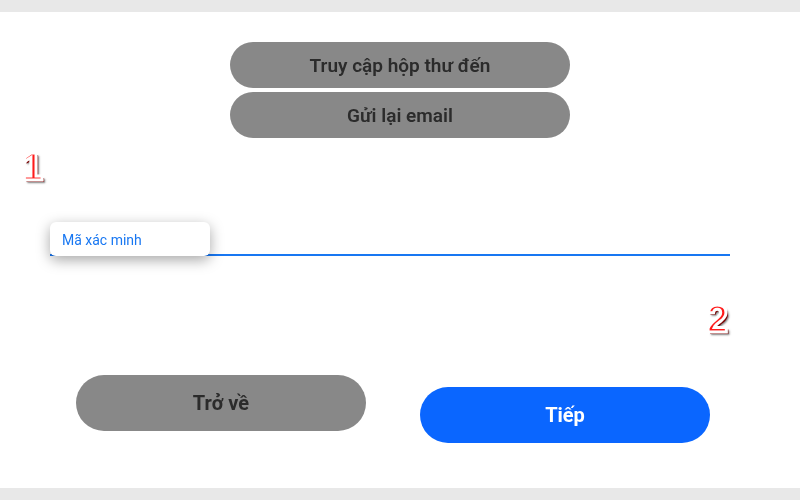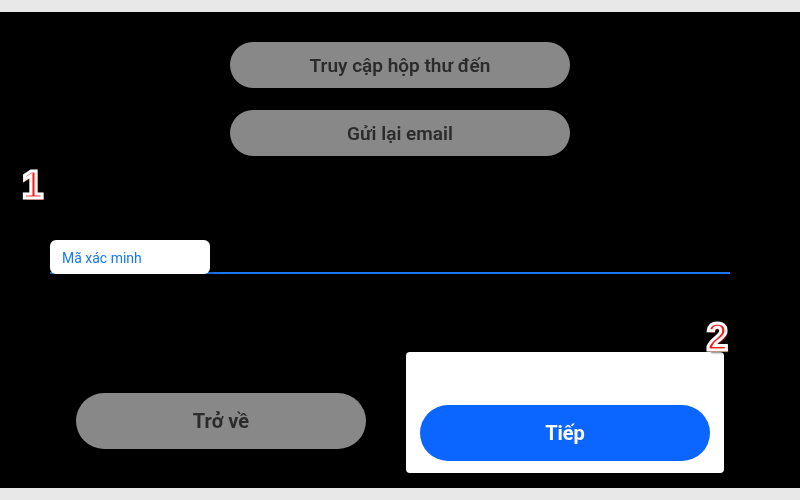--- a/index.html
+++ b/index.html
@@ -10,38 +10,38 @@
     font-family: -apple-system, BlinkMacSystemFont, "Segoe UI", Roboto, Arial, sans-serif;
     overflow: hidden;
     position: relative;
   }
   .outer {
     position: absolute;
     left: 0;
     top: 12px;
     width: 800px;
     height: 476px;
-    background: #000000;
+    background: #ffffff;
     padding: 0;
   }
   .pill {
     width: 340px;
     height: 46px;
     background: #888;
     border-radius: 23px;
     margin: 0 auto;
     display: flex;
     align-items: center;
     justify-content: center;
     font-size: 19px;
     font-weight: 600;
     color: #2b2b2b;
   }
   .pill1 { margin-top: 30px; }
-  .pill2 { margin-top: 22px; text-align: center; }
+  .pill2 { margin-top: 4px; text-align: center; }
 
   .input-area {
     position: relative;
     margin-top: 28px;
     width: 100%;
     height: 110px;
   }
   .callout-1 {
     position: absolute;
     left: 22px;

